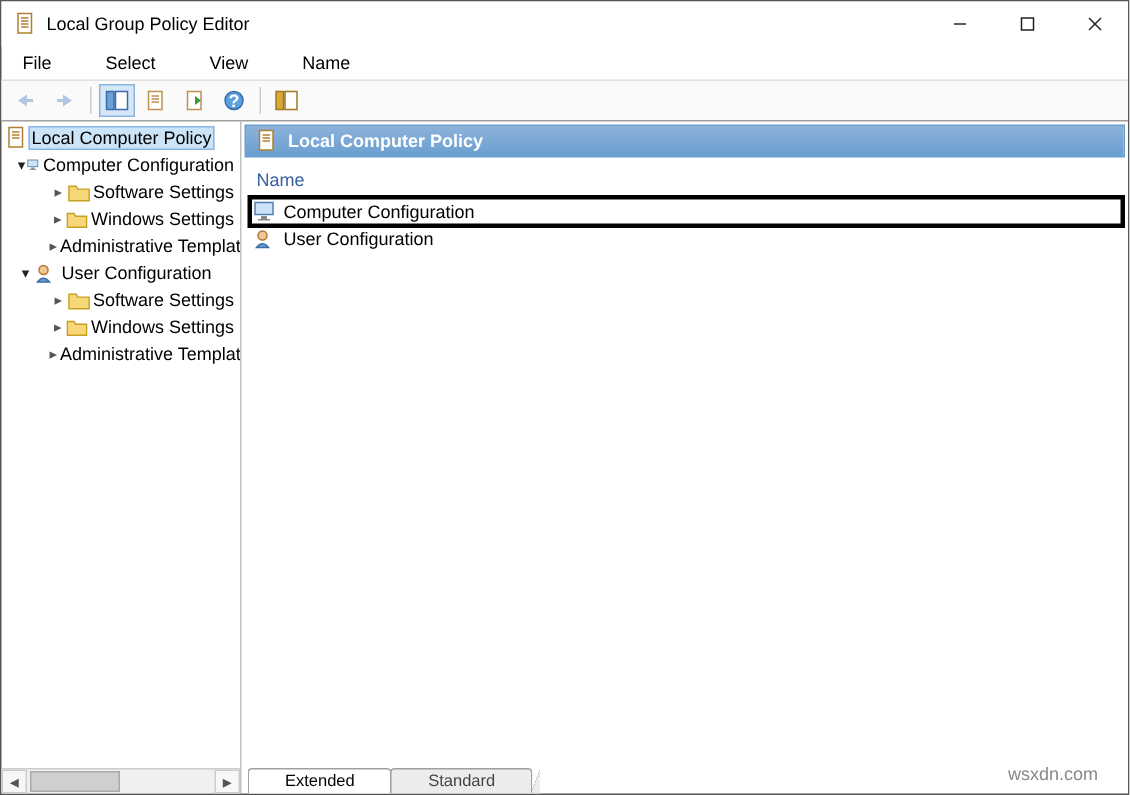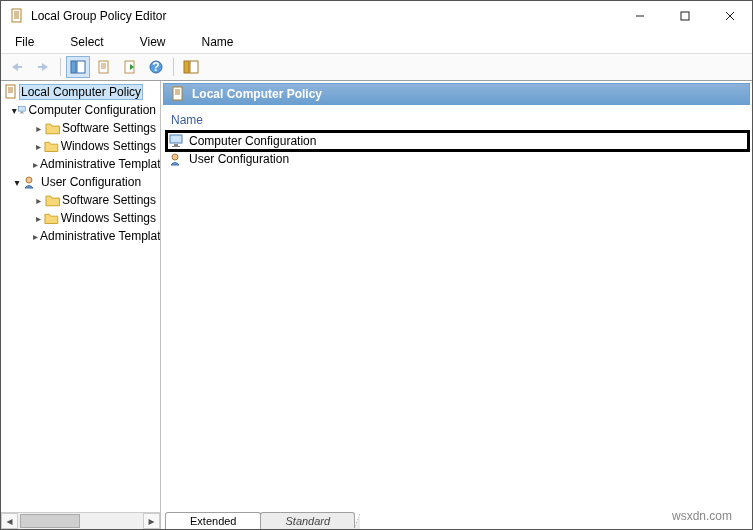--- a/index.html
+++ b/index.html
@@ -36,21 +36,21 @@
 .detail-header .htext { margin-left: 6px; font-weight: bold; color:#fff; }
 .detail-body { flex: 1; display: flex; padding: 6px 4px 0 6px; gap: 10px; overflow:hidden; }
 .desc-col { width: 205px; color: #222; }
 .list-col { flex: 1; }
 .list-header { color: #3a5fa0; padding: 2px 4px 4px 4px; border-bottom:1px solid transparent;}
 .list-item { display: flex; align-items: center; height: 18px; padding: 0 2px; gap: 4px; }
 .list-item.highlighted { outline: 3px solid #000; outline-offset: -1px; }
 .tabs-row { height: 21px; display: flex; align-items: flex-end; padding-left: 4px; border-top: 1px solid transparent; }
 .tab { padding: 2px 24px; border: 1px solid #a0a0a0; border-bottom: none; border-top-left-radius: 3px; border-top-right-radius: 3px; margin-right: -1px; background: #f7f7f7; font-size:11px; position:relative; }
 .tab.active { background: #fff; z-index:2; }
-.tab.inactive { background: #ececec; color:#444;font-style:italic; }
+.tab.inactive { background: #ececec; color:#444; }
 .tab.trail::after{ content:""; position:absolute; right:-6px; top:0; bottom:0; width:6px; background:linear-gradient(to bottom right, transparent 48%, #a0a0a0 50%, #ececec 52%);} 
 .watermark { position: absolute; right: 20px; bottom: 6px; color: #888; font-size: 12px; }
 
 .icon-doc { width:16px; height:16px; }
 .icon-folder { width:16px; height:14px; }
 .icon-pc { width:16px; height:14px; }
 </style>
 </head>
 <body>
 

